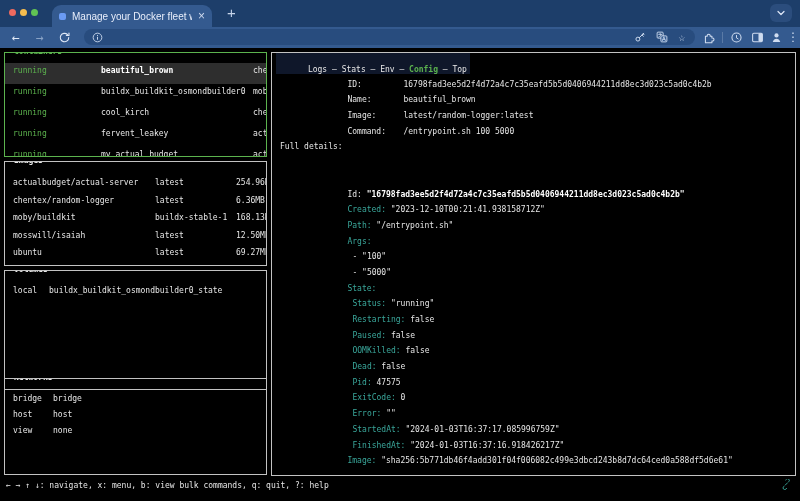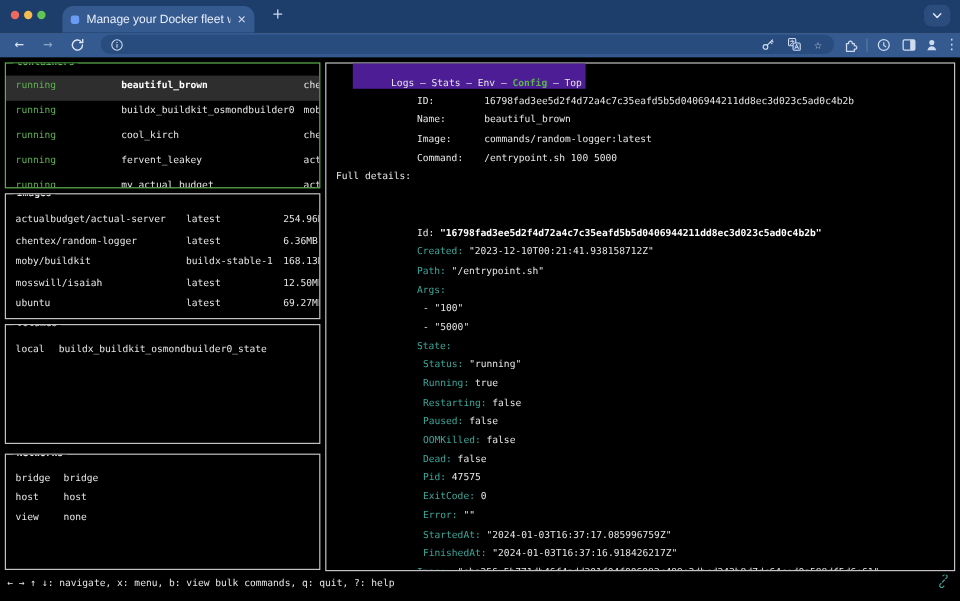--- a/index.html
+++ b/index.html
@@ -34,39 +34,39 @@
   
   .tui{position:absolute;left:0;top:48px;width:800px;height:453px;background:#000;
        color:#e6e6e6;font-size:8px;}
   .panel{position:absolute;border:1px solid #c2c2c2;overflow:hidden;box-sizing:border-box;}
   .panel.focused{border-color:#5cb34e;}
   .ptitle{position:absolute;top:-6px;left:6px;background:#000;padding:0 3px;font-weight:bold;
           font-size:8px;color:#e6e6e6;white-space:pre;}
   .ptitle.green{color:#5cb34e;}
   #p-containers{left:4px;top:4px;width:263px;height:105px;}
   #p-images{left:4px;top:113px;width:263px;height:105px;}
-  #p-volumes{left:4px;top:222px;width:263px;height:100px;}
+  #p-volumes{left:4px;top:222px;width:263px;height:120px;}
   #p-networks{left:4px;top:330px;width:263px;height:97px;}
   #p-main{left:271px;top:4px;width:525px;height:424px;}
   .rows{position:absolute;left:0;right:0;}
   #p-containers .rows{top:10px;} #p-images .rows{top:12px;text-align:right;}
   #p-volumes .rows{top:12px;} #p-networks .rows{top:12px;text-align:right;}
   .crow{position:relative;height:21px;line-height:16px;}
   .crow.selected{background:#2e2e2e;}
   .crow.selected .c-name{font-weight:bold;color:#fff;}
   .c-status{position:absolute;left:8px;color:#5cb34e;}
   .c-name{position:absolute;left:96px;}
   .c-img{position:absolute;left:248px;white-space:nowrap;}
   .irow{position:relative;height:17.5px;line-height:17.5px;}
   .i-name{position:absolute;left:8px;} .i-tag{position:absolute;left:150px;}
   .i-size{position:absolute;left:231px;white-space:nowrap;}
   .vrow,.nrow{position:relative;height:16px;line-height:16px;}
   .v-driver{position:absolute;left:8px;} .v-name{position:absolute;left:44px;}
   .n-driver{position:absolute;left:8px;} .n-name{position:absolute;left:48px;}
-  .rtabs{position:absolute;top:-6px;left:22px;background:#4c1d95;padding:0 3px;font-size:8px;
+  .rtabs{position:absolute;top:-6px;left:4px;background:#0f172a;padding:0 3px;font-size:8px;
          color:#e6e6e6;white-space:pre;}
   .rtab.active{color:#5cb34e;font-weight:bold;}
   .rcontent{position:absolute;left:8px;top:8px;right:0;bottom:0;}
   .line{height:15.7px;line-height:15.7px;white-space:pre;}
   .slabel{display:inline-block;width:56px;}
   .yk{color:#3aa79b;} .yk.white{color:#e6e6e6;}
   .yv{color:#e6e6e6;} .yv.bold{font-weight:bold;color:#fff;}
   .ind{padding-left:5px;}
   .statusbar{position:absolute;left:6px;top:433px;white-space:pre;color:#e6e6e6;}
   .statuslink{position:absolute;right:9px;top:431px;}
@@ -283,21 +283,21 @@
 
             <div class="line sline">
               <span class="slabel">ID:</span><span class="sval">16798fad3ee5d2f4d72a4c7c35eafd5b5d0406944211dd8ec3d023c5ad0c4b2b</span>
             </div>
 
             <div class="line sline">
               <span class="slabel">Name:</span><span class="sval">beautiful_brown</span>
             </div>
 
             <div class="line sline">
-              <span class="slabel">Image:</span><span class="sval">commands/random-logger:latest</span>
+              <span class="slabel">Image:</span><span class="sval">latest/random-logger:latest</span>
             </div>
 
             <div class="line sline">
               <span class="slabel">Command:</span><span class="sval">/entrypoint.sh 100 5000</span>
             </div>
           </div>
         <div class="line"></div>
         <div class="line">Full details:</div>
         <div class="line"></div>
         <div>
@@ -327,23 +327,20 @@
             </div>
 
             <div class="line yline">
               <span class="yk">State:</span><span class="yv"></span>
             </div>
 
             <div class="line yline ind">
               <span class="yk">Status:</span><span class="yv"> "running"</span>
             </div>
 
-            <div class="line yline ind">
-              <span class="yk">Running:</span><span class="yv"> true</span>
-            </div>
 
             <div class="line yline ind">
               <span class="yk">Restarting:</span><span class="yv"> false</span>
             </div>
 
             <div class="line yline ind">
               <span class="yk">Paused:</span><span class="yv"> false</span>
             </div>
 
             <div class="line yline ind">

